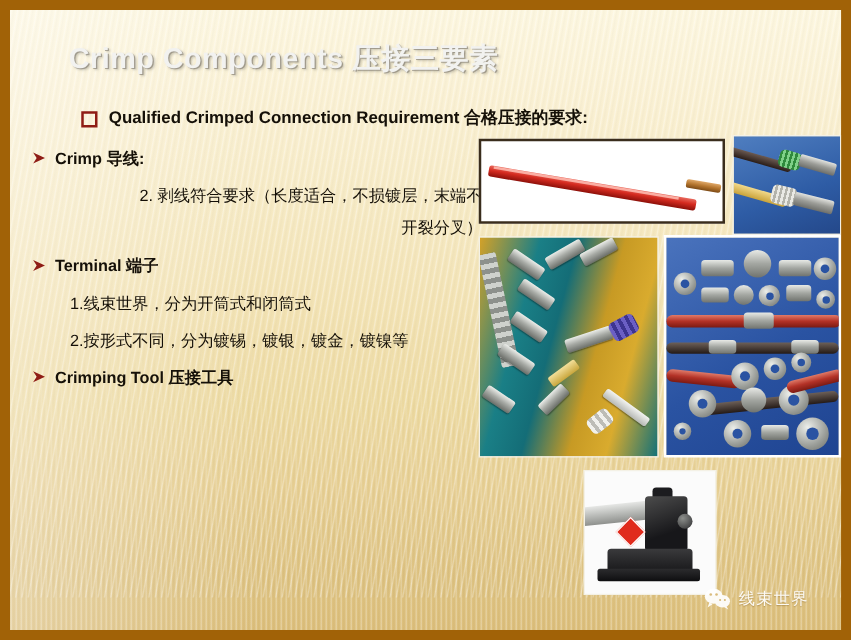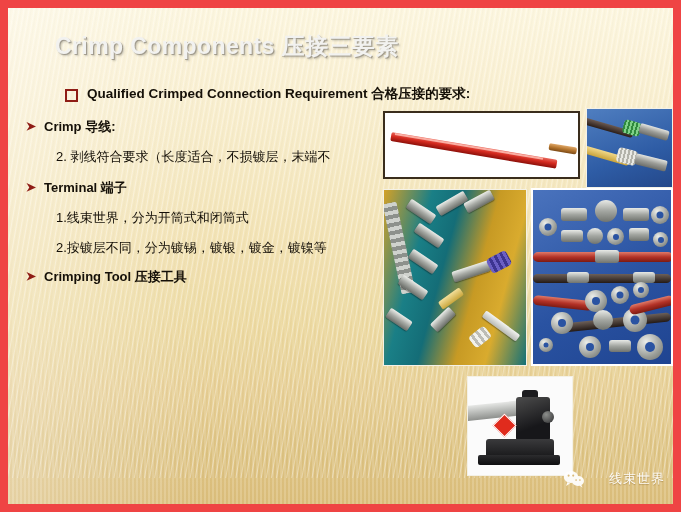--- a/index.html
+++ b/index.html
@@ -3,21 +3,21 @@
 <meta charset="utf-8">
 <style>
   html,body{margin:0;padding:0;}
   body{
     width:681px;height:512px;overflow:hidden;
     font-family:"Liberation Sans","DejaVu Sans",sans-serif;
     background:#ffffff;
   }
   #slide{
     position:absolute;left:0;top:0;width:681px;height:512px;
-    background:#ef4444;
+    background:#a16207;
     box-sizing:border-box;
   }
   
   #frame{
     position:absolute;left:8px;top:8px;width:665px;height:496px;
     box-sizing:border-box;
     overflow:hidden;
   }
   
   #bg{
@@ -109,21 +109,21 @@
     width:11px;height:11px;display:inline-block;
   }
   .arrow-bullet svg{display:block;}
   .num-line{
     font-size:13px;font-weight:normal;
     margin:0 0 13px 30px;
     line-height:1.45;
     white-space:nowrap;
     color:#140f07;
   }
-  .num-line.wrap{white-space:normal;width:330px;}
+  .num-line.wrap{white-space:normal;width:330px;text-align:right;}
   .num-line .cont{display:block;margin-left:20px;margin-top:6px;}
   .tight{margin-bottom:11px;}
 
   
   .pic{
     position:absolute;overflow:hidden;
     box-sizing:border-box;
   }
   .pic.dark-border{border:2px solid #3a2d1c;}
   .pic.white-border{border:2px solid #ffffff;}
@@ -267,21 +267,21 @@
   }
   #pic5 .warn{
     position:absolute;left:28px;top:40px;width:15px;height:15px;
     background:#e02b1d;border:1.5px solid #ffffff;
     transform:rotate(45deg);
   }
 
   
   #watermark{
     position:absolute;left:555px;top:462px;
-    display:flex;align-items:center;gap:24px;
+    display:flex;align-items:center;gap:6px;
     opacity:.93;
   }
   #watermark .wx-icon{width:22px;height:18px;position:relative;flex:0 0 auto;}
   #watermark .wm-text{
     font-size:13px;color:#ffffff;
     text-shadow:0 1px 1px rgba(140,105,45,.55);
     letter-spacing:1px;white-space:nowrap;
   }
 </style>
 </head>
@@ -312,36 +312,37 @@
               <path d="M0.5 1 L10 5.4 L0.5 9.8 L3.3 5.4 Z" fill="#8f1d16"></path>
             </svg>
         </span>
         <span><span>Crimp</span>&nbsp;<span>导线:</span></span>
       </div>
 
 
       <div class="num-line wrap">
         <span>2.</span>
         <span>剥线符合要求（长度适合，不损镀层，末端不</span>
+        <span class="cont">开裂分叉）</span>
       </div>
 
       <div class="lvl1">
         <span class="arrow-bullet">
           <svg width="11" height="11" viewBox="0 0 11 11">
               <path d="M0.5 1 L10 5.4 L0.5 9.8 L3.3 5.4 Z" fill="#8f1d16"></path>
             </svg>
         </span>
         <span><span>Terminal</span>&nbsp;<span>端子</span></span>
       </div>
 
       <div class="num-line tight">
         <span>1.</span><span>线束世界，分为开筒式和闭筒式</span>
       </div>
       <div class="num-line tight">
-        <span>2.</span><span>按镀层不同，分为镀锡，镀银，镀金，镀镍等</span>
+        <span>2.</span><span>按形式不同，分为镀锡，镀银，镀金，镀镍等</span>
       </div>
 
       <div class="lvl1">
         <span class="arrow-bullet">
           <svg width="11" height="11" viewBox="0 0 11 11">
               <path d="M0.5 1 L10 5.4 L0.5 9.8 L3.3 5.4 Z" fill="#8f1d16"></path>
             </svg>
         </span>
         <span><span>Crimping Tool</span>&nbsp;<span>压接工具</span></span>
       </div>

